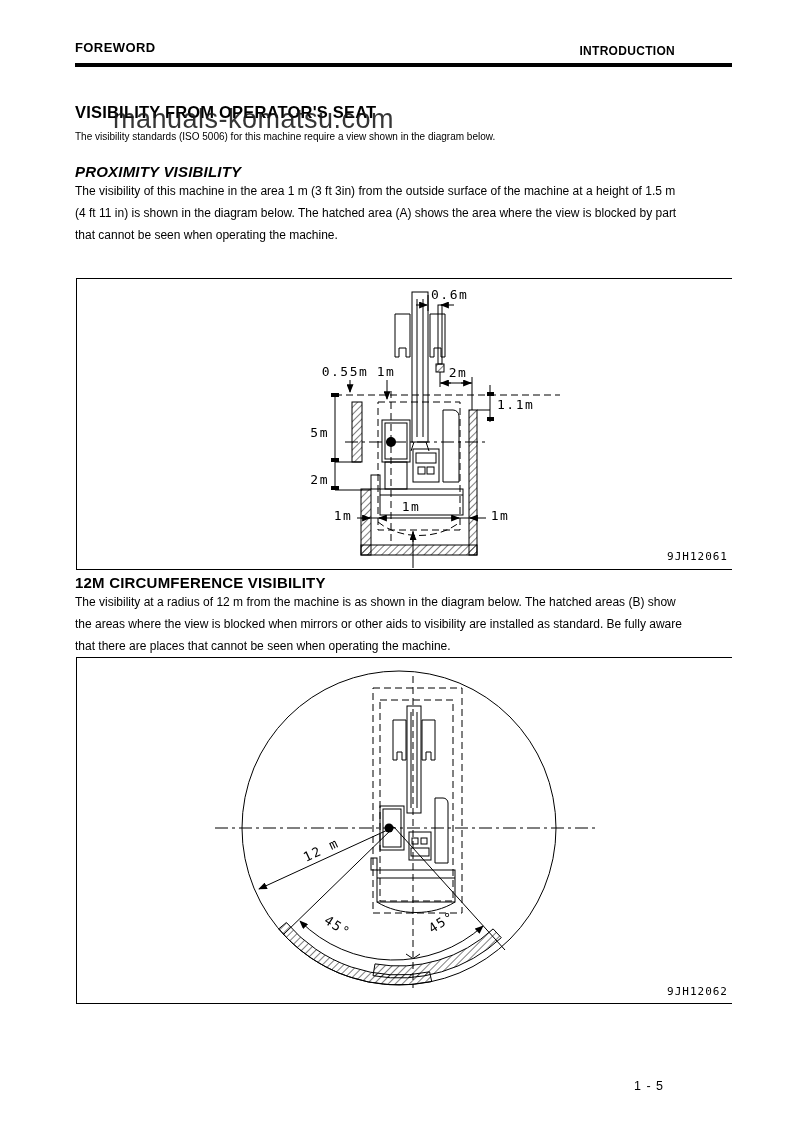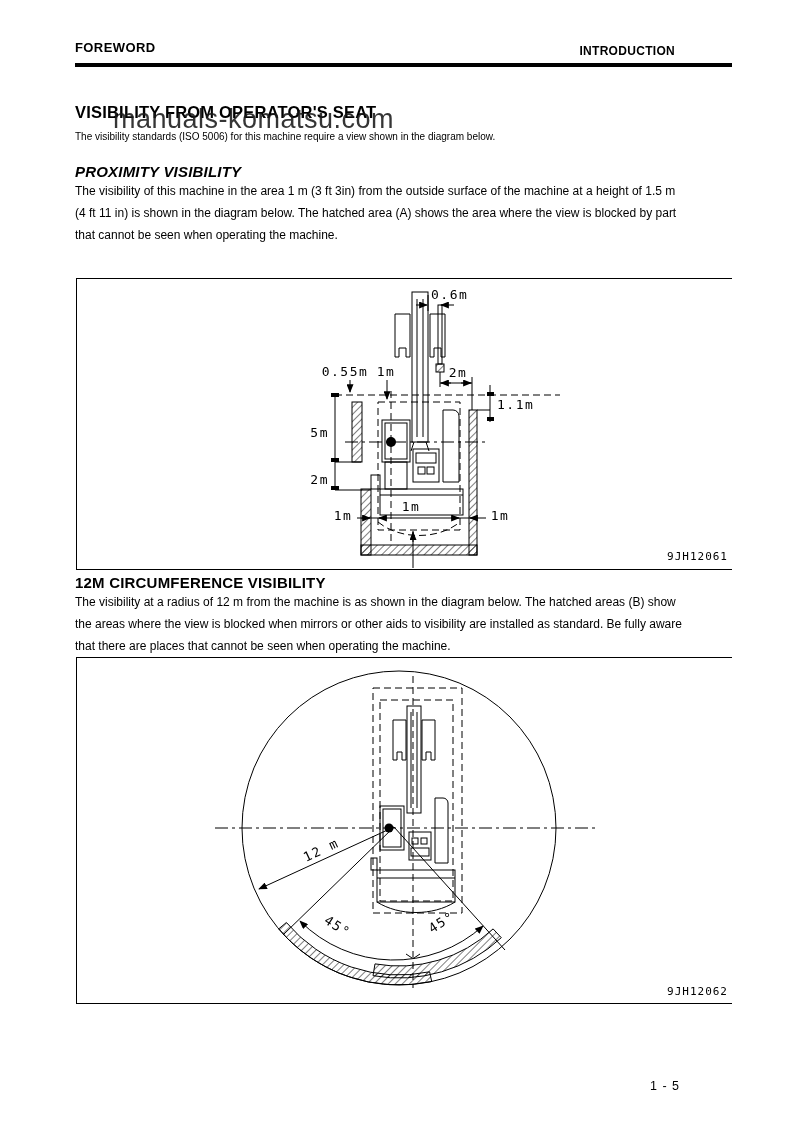--- a/index.html
+++ b/index.html
@@ -25,21 +25,21 @@
   .para { position:absolute; left:75px; width:665px; font-size:12px; }
   .para .tl { height:21.8px; line-height:21.8px; white-space:nowrap; }
   .para.prox { top:181px; }
   .para.circ { top:592px; }
 
   .diagram-box { position:absolute; left:76px; width:661px; border:1.5px solid #000; background:#fff; }
   .diagram-box.d1 { top:278px; height:292px; }
   .diagram-box.d2 { top:657px; height:347px; }
   .diagram-box svg { display:block; width:100%; height:100%; }
 
-  .pgnum { position:absolute; right:52px; top:1079px; font-size:12.5px; letter-spacing:1px; }
+  .pgnum { position:absolute; right:68px; top:1079px; font-size:12.5px; letter-spacing:1px; }
 
   
   .ln   { stroke:#000; fill:none; stroke-width:1; }
   .dash { stroke:#000; fill:none; stroke-width:1; stroke-dasharray:7 4; }
   .dashdot { stroke:#000; fill:none; stroke-width:1; stroke-dasharray:13 4 3 4; }
   .hatched { fill:url(#hatch1); stroke:#000; stroke-width:1; }
   .hatched2 { fill:url(#hatch2); stroke:#000; stroke-width:1; }
   .fillb { fill:#000; stroke:none; }
   .wht  { fill:#fff; stroke:none; }
   svg text { fill:#000; stroke:none; font-family:"DejaVu Sans Mono", monospace; font-size:13px; letter-spacing:1.5px; }

